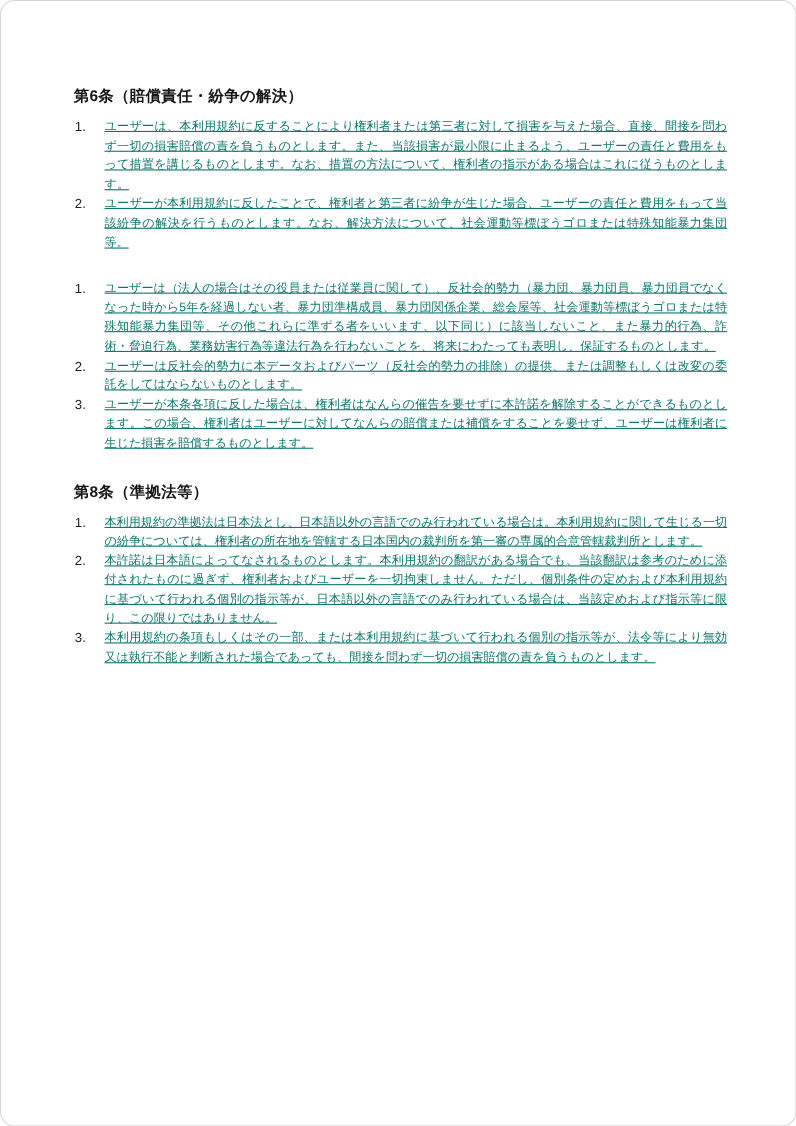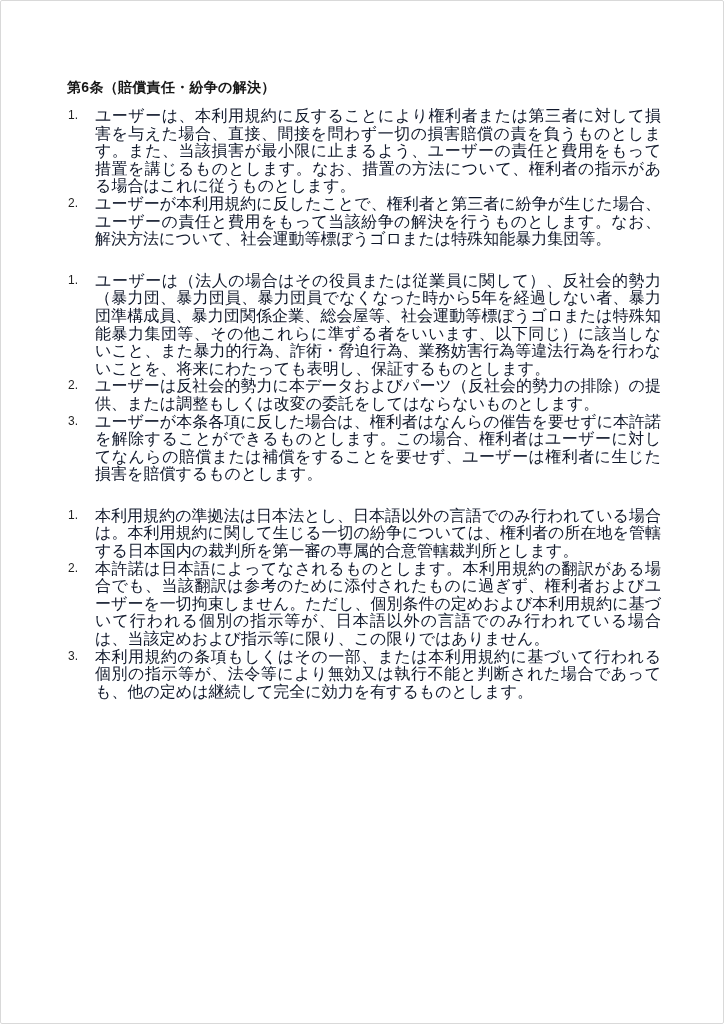--- a/index.html
+++ b/index.html
@@ -7,21 +7,21 @@
     padding: 0;
     background: #ffffff;
   }
   .page {
     position: relative;
     width: 724px;
     height: 1024px;
     box-sizing: border-box;
     background: #ffffff;
     border: 1px solid #d9d9d9;
-    border-radius: 2px;
+    border-radius: 13px;
     overflow: hidden;
     font-family: "Liberation Sans", "DejaVu Sans", sans-serif;
     color: #1f1f1f;
   }
   .content {
     box-sizing: border-box;
     padding: 76px 62px 40px 66px;
   }
   .clause + .clause {
     margin-top: 24px;
@@ -36,25 +36,26 @@
   }
   .clause-list {
     list-style: none;
     margin: 0;
     padding: 0;
     counter-reset: clause;
   }
   .clause-item {
     position: relative;
     padding-left: 28px;
-    font-size: 16px;
+    font-size: 11px;
     line-height: 17.6px;
     text-align: justify;
     text-justify: inter-ideograph;
-    color: #0f172a;
+    color: #0f766e;
+    text-decoration: underline;
   }
   .clause-item::before {
     counter-increment: clause;
     content: counter(clause) ".";
     position: absolute;
     left: 1px;
     top: 0;
     font-size: 12px;
     color: #1f1f1f;
   }
@@ -75,21 +76,22 @@
 
     <section class="clause">
       <ol class="clause-list">
         <li class="clause-item">ユーザーは（法人の場合はその役員または従業員に関して）、反社会的勢力（暴力団、暴力団員、暴力団員でなくなった時から5年を経過しない者、暴力団準構成員、暴力団関係企業、総会屋等、社会運動等標ぼうゴロまたは特殊知能暴力集団等、その他これらに準ずる者をいいます、以下同じ）に該当しないこと、また暴力的行為、詐術・脅迫行為、業務妨害行為等違法行為を行わないことを、将来にわたっても表明し、保証するものとします。</li>
         <li class="clause-item">ユーザーは反社会的勢力に本データおよびパーツ（反社会的勢力の排除）の提供、または調整もしくは改変の委託をしてはならないものとします。</li>
         <li class="clause-item">ユーザーが本条各項に反した場合は、権利者はなんらの催告を要せずに本許諾を解除することができるものとします。この場合、権利者はユーザーに対してなんらの賠償または補償をすることを要せず、ユーザーは権利者に生じた損害を賠償するものとします。</li>
       </ol>
     </section>
 
     <section class="clause">
+      <h2 class="clause-heading">第8条（準拠法等）</h2>
       <ol class="clause-list">
         <li class="clause-item">本利用規約の準拠法は日本法とし、日本語以外の言語でのみ行われている場合は。本利用規約に関して生じる一切の紛争については、権利者の所在地を管轄する日本国内の裁判所を第一審の専属的合意管轄裁判所とします。</li>
         <li class="clause-item">本許諾は日本語によってなされるものとします。本利用規約の翻訳がある場合でも、当該翻訳は参考のために添付されたものに過ぎず、権利者およびユーザーを一切拘束しません。ただし、個別条件の定めおよび本利用規約に基づいて行われる個別の指示等が、日本語以外の言語でのみ行われている場合は、当該定めおよび指示等に限り、この限りではありません。</li>
-        <li class="clause-item">本利用規約の条項もしくはその一部、または本利用規約に基づいて行われる個別の指示等が、法令等により無効又は執行不能と判断された場合であっても、他の定めは継続して完全に効力を有するものとします。</li>
+        <li class="clause-item">本利用規約の条項もしくはその一部、または本利用規約に基づいて行われる個別の指示等が、法令等により無効又は執行不能と判断された場合であっても、間接を問わず一切の損害賠償の責を負うものとします。</li>
       </ol>
     </section>
 
   </div>
 </div>
 
 </body></html>

